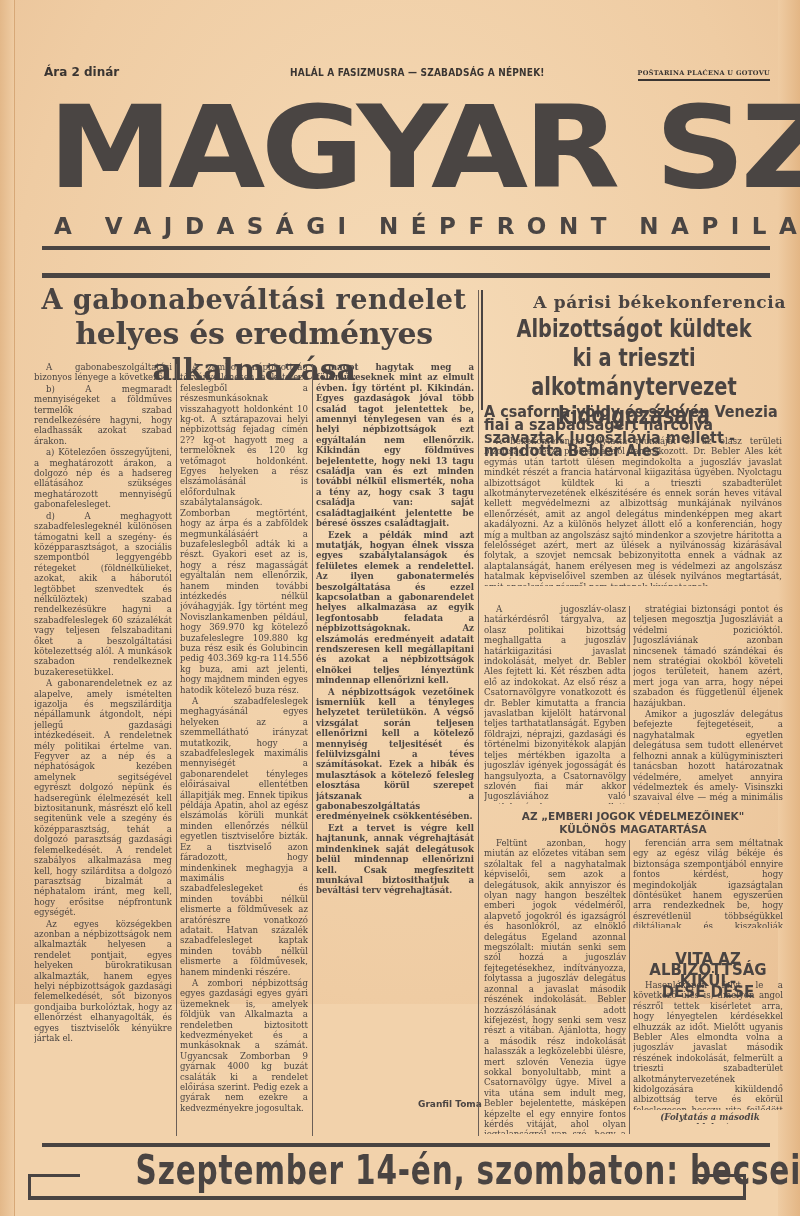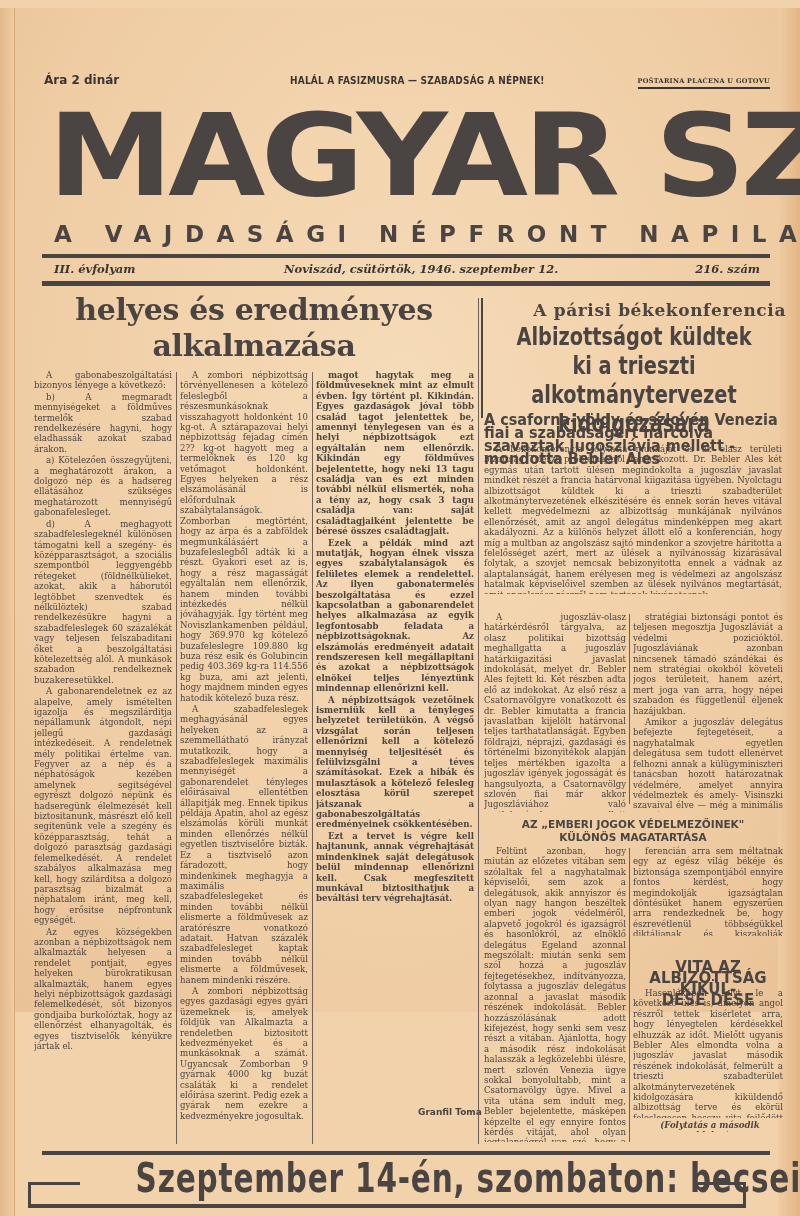--- a/index.html
+++ b/index.html
@@ -3,21 +3,21 @@
 <meta charset="utf-8">
 <style>
   html, body { margin:0; padding:0; }
   body {
     width:800px; height:1216px; overflow:hidden; position:relative;
     background:#f2d2ab;
     font-family:"DejaVu Serif", serif;
     color:#3a3330;
   }
   .page {
-    position:absolute; left:0; top:8px; width:800px; height:1004px;
+    position:absolute; left:0; top:0; width:800px; height:1004px;
     background: radial-gradient(ellipse at 50% 40%, #f6dcb9 0%, #efcca3 70%, #e9c196 100%);
     border-radius: 11px;
   }
   .edge-left { position:absolute; left:0; top:0; width:14px; height:1216px;
     background:linear-gradient(90deg,#e3b889,#efcca3); border-right:1px solid #d7a877; }
   .edge-right { position:absolute; right:0; top:0; width:22px; height:1216px;
     background:linear-gradient(90deg,#efcca3,#e3b685); }
 
   
   .topline { position:absolute; top:65px; left:44px; right:30px; height:18px; }
@@ -81,28 +81,24 @@
     <span class="motto">HALÁL A FASIZMUSRA — SZABADSÁG A NÉPNEK!</span>
     <span class="postage">POŠTARINA PLAĆENA U GOTOVU</span>
   </div>
 
   <div class="masthead">
     <div class="mast-title">MAGYAR SZÓ</div>
     <div class="mast-sub">A VAJDASÁGI NÉPFRONT NAPILAPJA</div>
   </div>
 
   <div class="rule" style="top:246px;"></div>
-  <div class="dateline">
-    <span class="vol">III. évfolyam</span>
-    <span class="date">Noviszád, csütörtök, 1946. szeptember 12.</span>
-    <span class="num">216. szám</span>
-  </div>
   <div class="rule" style="top:273px;height:5px;"></div>
 
   <div class="lhead">
+    <div class="l1">A gabonabeváltási rendelet</div>
     <div class="l2">helyes és eredményes alkalmazása</div>
   </div>
 
   <div class="col" style="left:34px;top:362px;width:138px;height:780px;">
     <p>A gabonabeszolgáltatási bizonyos lényege a következő:</p>
     <p>b) A megmaradt mennyiségeket a földműves termelők szabad rendelkezésére hagyni, hogy eladhassák azokat szabad árakon.</p>
     <p>a) Kötelezően összegyűjteni, a meghatározott árakon, a dolgozó nép és a hadsereg ellátásához szükséges meghatározott mennyiségű gabonafelesleget.</p>
     <p>d) A meghagyott szabadfeleslegeknél különösen támogatni kell a szegény- és középparasztságot, a szociális szempontból leggyengébb rétegeket (földnélkülieket, azokat, akik a háborutól legtöbbet szenvedtek és nélkülöztek) szabad rendelkezésükre hagyni a szabadfeleslegek 60 százalékát vagy teljesen felszabaditani őket a beszolgáltatási kötelezettség alól. A munkások szabadon rendelkeznek buzakeresetükkel.</p>
     <p>A gabonarendeletnek ez az alapelve, amely ismételten igazolja és megszilárditja népállamunk átgondolt, népi jellegű gazdasági intézkedéseit. A rendeletnek mély politikai értelme van. Fegyver az a nép és a néphatóságok kezében amelynek segitségével egyrészt dolgozó népünk és hadseregünk élelmezését kell biztositanunk, másrészt elő kell segitenünk vele a szegény és középparasztság, tehát a dolgozó parasztság gazdasági felemelkedését. A rendelet szabályos alkalmazása meg kell, hogy szilárditsa a dolgozó parasztság bizalmát a néphatalom iránt, meg kell, hogy erősitse népfrontunk egységét.</p>
     <p>Az egyes községekben azonban a népbizottságok nem alkalmazták helyesen a rendelet pontjait, egyes helyeken bürokratikusan alkalmazták, hanem egyes helyi népbizottságok gazdasági felemelkedését, sőt bizonyos gondjaiba burkolóztak, hogy az ellenőrzést elhanyagolták, és egyes tisztviselők kényükre jártak el.</p>

